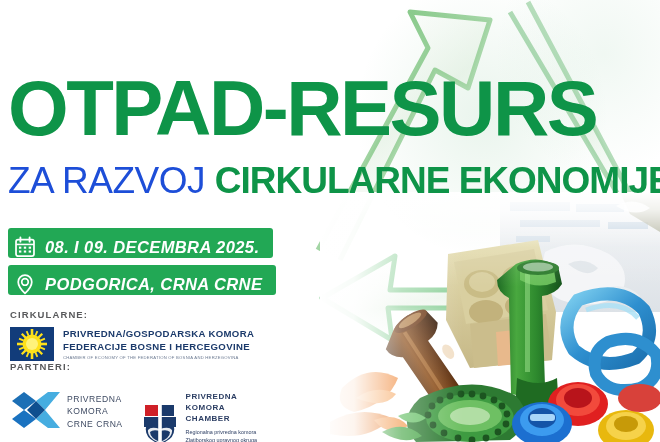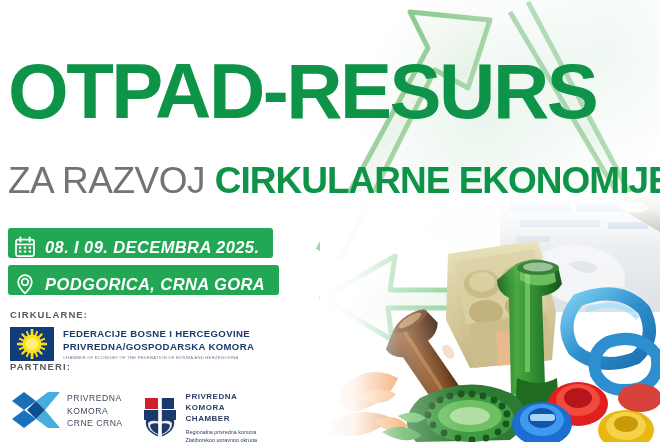--- a/index.html
+++ b/index.html
@@ -50,40 +50,40 @@
     position:absolute; inset:0;
     background:
       linear-gradient(to right, #ffffff 0%, rgba(255,255,255,0.92) 10%, rgba(255,255,255,0.35) 24%, rgba(255,255,255,0) 42%),
       linear-gradient(to bottom, #ffffff 0%, rgba(255,255,255,0.85) 7%, rgba(255,255,255,0.15) 22%, rgba(255,255,255,0) 38%);
     pointer-events:none;
   }
 
   
   .headline {
     position:absolute;
-    left:8px; top:56px;
+    left:8px; top:73px;
     font-size:78px;
     line-height:0.92;
     font-weight:bold;
     color:#0E9448;
     letter-spacing:-2.5px;
     white-space:nowrap;
     font-stretch:condensed;
     transform:scaleX(1.0);
     transform-origin:left center;
   }
   .subhead {
     position:absolute;
     left:8px; top:162px;
     font-size:37px;
     line-height:1;
     white-space:nowrap;
     letter-spacing:-0.5px;
   }
-  .subhead .light { color:#737373; font-weight:300; }
+  .subhead .light { color:#1d4ed8; font-weight:300; }
   .subhead .bold  { color:#0E9448; font-weight:bold; letter-spacing:-1px; }
 
   
   .badges { position:absolute; left:8px; top:228px; }
   .badge {
     display:flex; align-items:center;
     background:#22A855;
     color:#ffffff;
     border-radius:3px;
     height:30px;
@@ -141,21 +141,21 @@
     letter-spacing:0.25px;
     margin-top:2px;
     white-space:nowrap;
   }
 
   .partners-row {
     position:absolute;
     left:12px; top:390px;
     display:flex; align-items:flex-start;
   }
-  .partner { display:flex; align-items:center; margin-right:18px; }
+  .partner { display:flex; align-items:flex-end; margin-right:18px; }
   .partner-logo { flex:0 0 auto; margin-right:7px; }
   .p-text { padding-top:2px; }
   .p-line {
     font-size:8.6px;
     color:#3F4B63;
     letter-spacing:0.5px;
     line-height:1.45;
     white-space:nowrap;
   }
   .p-line-red { color:#2C3E63; font-weight:bold; font-size:8px; line-height:1.35; }
@@ -347,21 +347,21 @@
         </g>
       </svg>
       <span class="btext">08. I 09. DECEMBRA 2025.</span>
     </div>
 
     <div class="badge">
       <svg class="bicon" viewBox="0 0 24 24">
         <path d="M12 2.4 C7.9 2.4 4.6 5.7 4.6 9.8 C4.6 15.2 12 22.2 12 22.2 C12 22.2 19.4 15.2 19.4 9.8 C19.4 5.7 16.1 2.4 12 2.4 Z" fill="none" stroke="#ffffff" stroke-width="1.9" stroke-linejoin="round"></path>
         <circle cx="12" cy="9.8" r="3.6" fill="none" stroke="#ffffff" stroke-width="1.8"></circle>
       </svg>
-      <span class="btext">PODGORICA, CRNA GORA</span>
+      <span class="btext">PODGORICA, CRNA CRNE</span>
     </div>
   </div>
 
   <div class="org-label">CIRKULARNE:</div>
   <div class="org-row">
     <svg class="org-logo" viewBox="0 0 44 34">
       <rect x="0" y="0" width="44" height="34" fill="#123C7A"></rect>
       <g transform="translate(22,17)">
         <g fill="#FFE11A">
           <circle r="9.5"></circle>
@@ -387,22 +387,22 @@
             <rect x="-0.9" y="-14" width="1.8" height="5"></rect>
             <rect x="-0.9" y="9" width="1.8" height="5"></rect>
             <rect x="-14" y="-0.9" width="5" height="1.8"></rect>
             <rect x="9" y="-0.9" width="5" height="1.8"></rect>
           </g>
         </g>
         <circle r="6" fill="#FFF27A"></circle>
       </g>
     </svg>
     <div class="org-names">
+      <div class="org-line">PRIVREDNA/GOSPODARSKA KOMORA</div>
       <div class="org-line">FEDERACIJE  BOSNE  I  HERCEGOVINE</div>
-      <div class="org-line">PRIVREDNA/GOSPODARSKA KOMORA</div>
       <div class="org-sub">CHAMBER OF ECONOMY OF THE FEDERATION OF BOSNIA AND HERZEGOVINA</div>
     </div>
   </div>
 
   <div class="part-label">PARTNERI:</div>
   <div class="partners-row">
 
     <div class="partner">
       <svg class="partner-logo" width="48" height="40" viewBox="0 0 48 40">
         <path d="M12 2 L24 11 L12 20 L0 11 Z" fill="#1C6FB5"></path>

